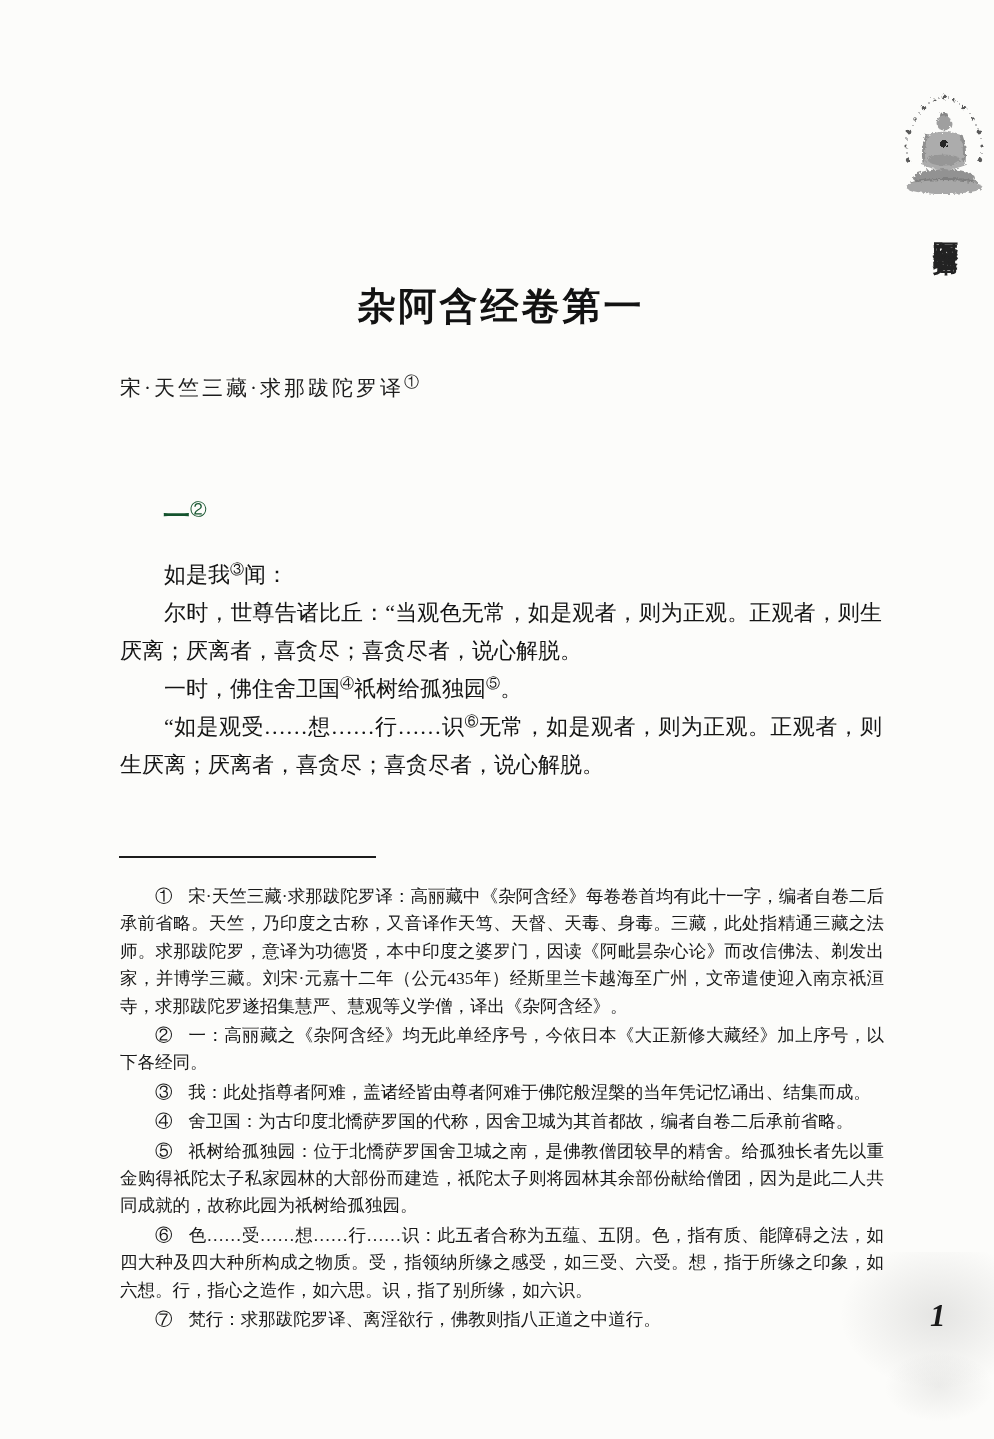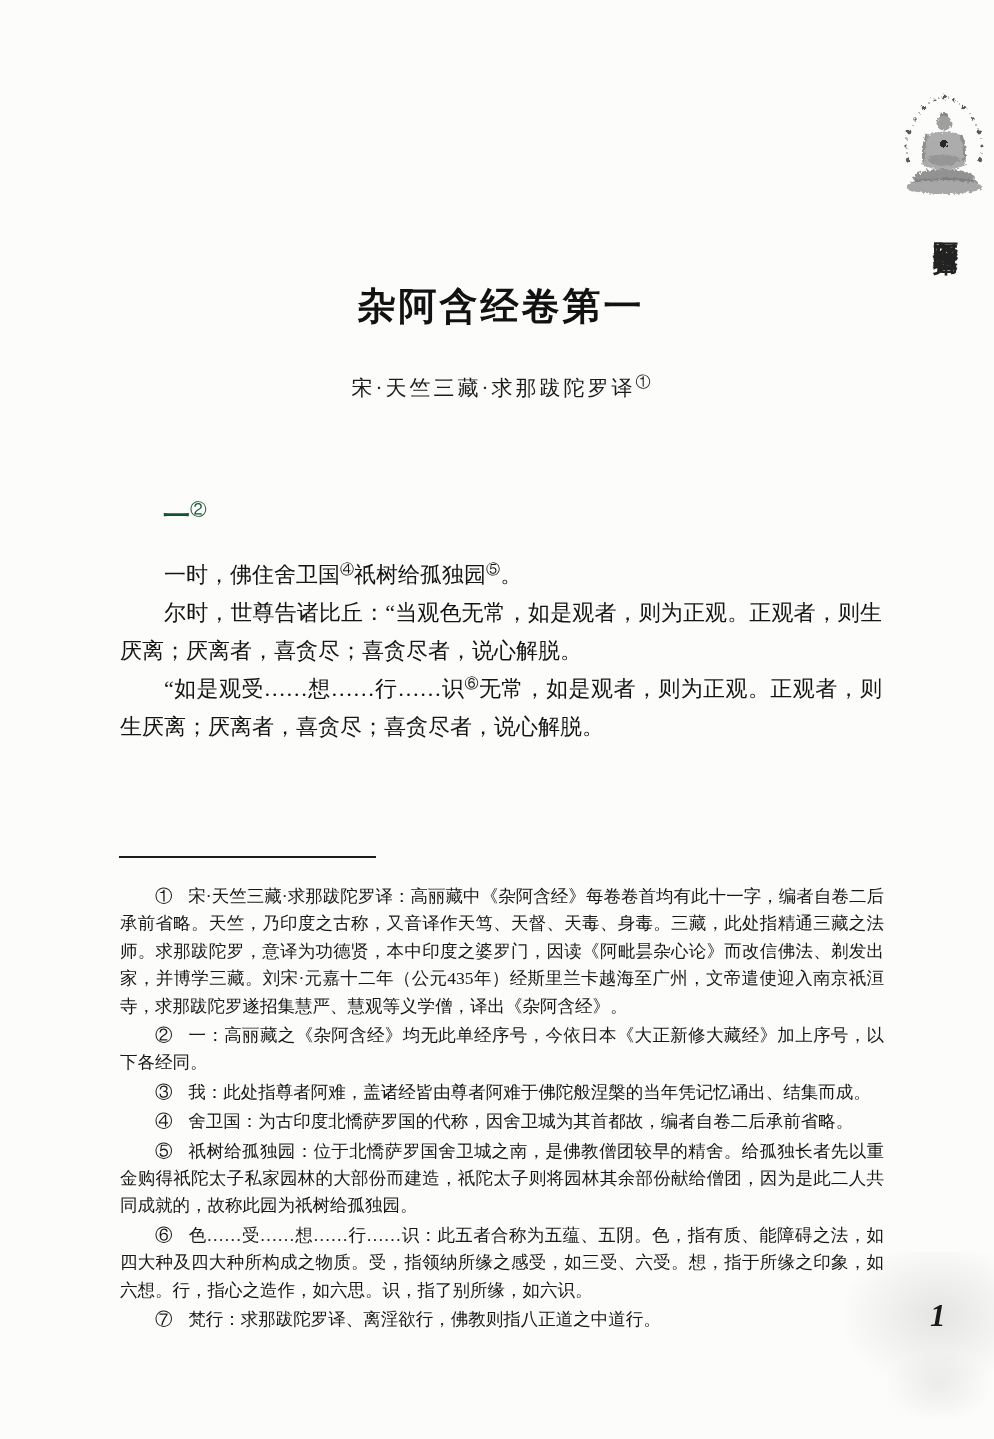--- a/index.html
+++ b/index.html
@@ -16,21 +16,21 @@
     writing-mode:vertical-rl;text-orientation:upright;
     font-size:25px;font-weight:600;letter-spacing:2px;color:#232323;
   }
   
   .chapter-title{
     position:absolute;left:120px;top:281px;width:762px;margin:0;
     text-align:center;font-size:38px;font-weight:700;letter-spacing:3px;color:#121212;
   }
   .translator-line{
     position:absolute;left:120px;top:372px;width:762px;
-    text-align:center;font-size:21px;letter-spacing:3px;color:#1c1c1c;
+    font-size:21px;letter-spacing:3px;color:#1c1c1c;
   }
   .translator-line sup{font-size:0.72em;vertical-align:super;letter-spacing:0;}
   
   .section-marker{
     position:absolute;left:163px;top:498px;
     font-size:27px;font-weight:700;color:#14532d;letter-spacing:0;
   }
   .section-marker sup{font-size:0.62em;vertical-align:super;font-weight:400;}
   
   .sutra-body{
@@ -123,22 +123,23 @@
 
   <div class="vertical-title">杂阿含经卷第一</div>
 
   <h1 class="chapter-title">杂阿含经卷第一</h1>
 
   <div class="translator-line"><span>宋·天竺三藏·求那跋陀罗译</span><sup>①</sup></div>
 
   <div class="section-marker"><span>一</span><sup>②</sup></div>
 
   <div class="sutra-body">
+    <p><span>如是我</span><sup>③</sup><span>闻：</span></p>
+    <p><span>尔时，世尊告诸比丘：“当观色无常，如是观者，则为正观。正观者，则生厌离；厌离者，喜贪尽；喜贪尽者，说心解脱。</span></p>
     <p><span>一时，佛住舍卫国</span><sup>④</sup><span>祇树给孤独园</span><sup>⑤</sup><span>。</span></p>
-    <p><span>尔时，世尊告诸比丘：“当观色无常，如是观者，则为正观。正观者，则生厌离；厌离者，喜贪尽；喜贪尽者，说心解脱。</span></p>
     <p><span>“如是观受……想……行……识</span><sup>⑥</sup><span>无常，如是观者，则为正观。正观者，则生厌离；厌离者，喜贪尽；喜贪尽者，说心解脱。</span></p>
   </div>
 
   <hr class="footnote-divider">
 
   <section class="footnotes">
     <p><span class="fn-marker">①</span><span>宋·天竺三藏·求那跋陀罗译：高丽藏中《杂阿含经》每卷卷首均有此十一字，编者自卷二后承前省略。天竺，乃印度之古称，又音译作天笃、天督、天毒、身毒。三藏，此处指精通三藏之法师。求那跋陀罗，意译为功德贤，本中印度之婆罗门，因读《阿毗昙杂心论》而改信佛法、剃发出家，并博学三藏。刘宋·元嘉十二年（公元435年）经斯里兰卡越海至广州，文帝遣使迎入南京祇洹寺，求那跋陀罗遂招集慧严、慧观等义学僧，译出《杂阿含经》。</span></p>
     <p><span class="fn-marker">②</span><span>一：高丽藏之《杂阿含经》均无此单经序号，今依日本《大正新修大藏经》加上序号，以下各经同。</span></p>
     <p><span class="fn-marker">③</span><span>我：此处指尊者阿难，盖诸经皆由尊者阿难于佛陀般涅槃的当年凭记忆诵出、结集而成。</span></p>
     <p><span class="fn-marker">④</span><span>舍卫国：为古印度北憍萨罗国的代称，因舍卫城为其首都故，编者自卷二后承前省略。</span></p>

